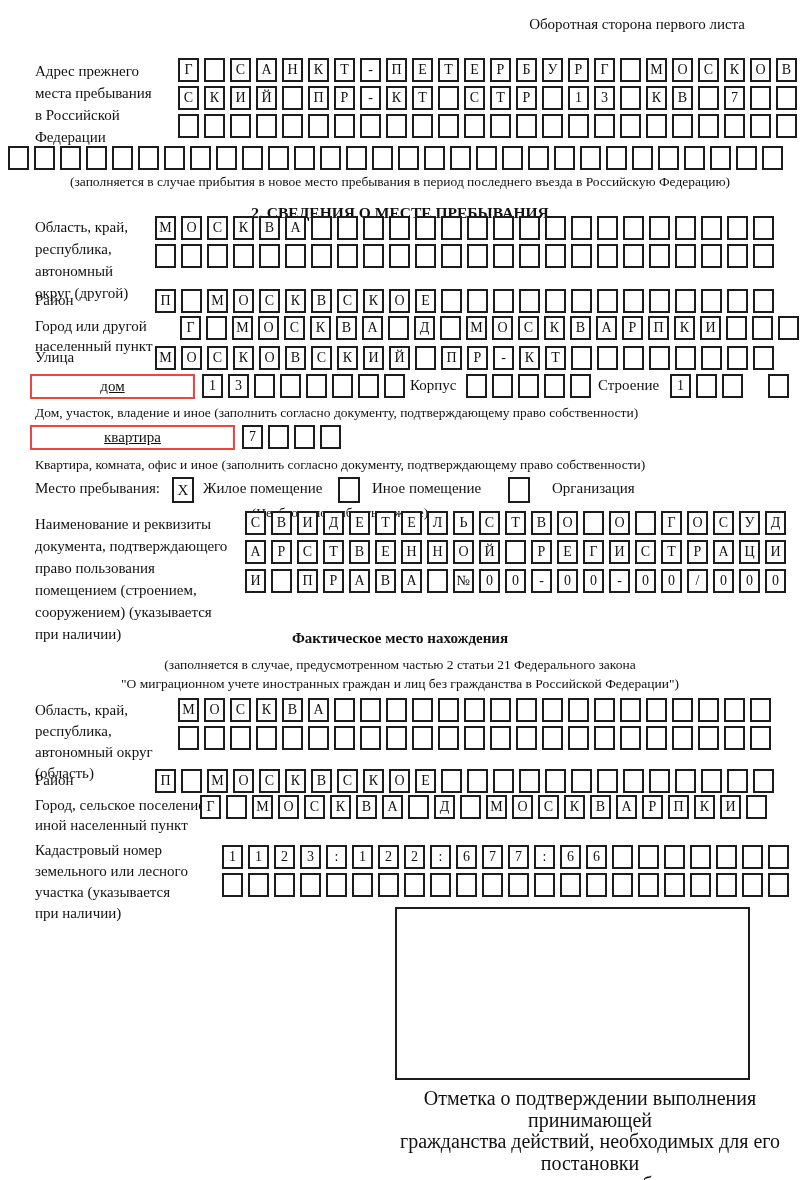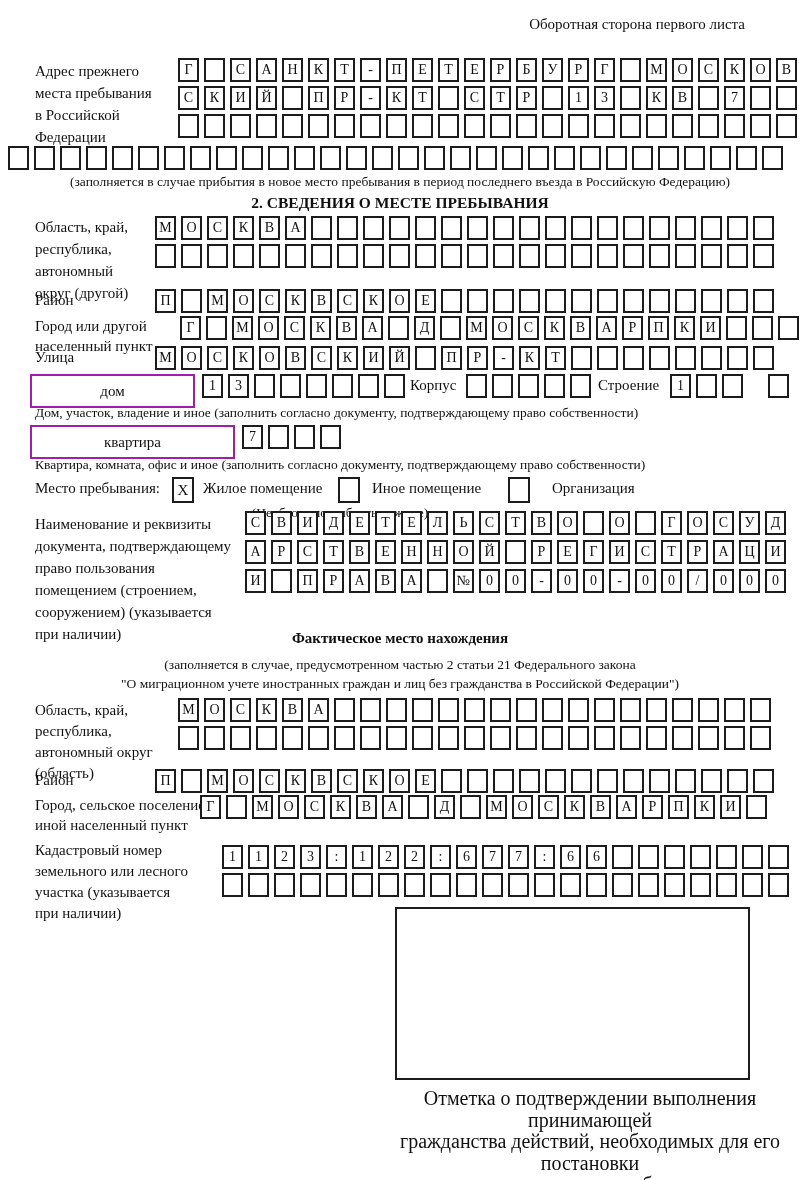--- a/index.html
+++ b/index.html
@@ -6,22 +6,22 @@
   body{width:800px;height:1180px;position:relative;overflow:hidden;
        font-family:"Liberation Serif","DejaVu Serif",serif;color:#111;}
   .abs{position:absolute;}
   .lbl{font-size:15px;line-height:22px;}
   .lbl div{white-space:nowrap;}
   .cellcol{display:flex;flex-direction:column;gap:4px;}
   .cells{display:flex;gap:5px;}
   .cell{box-sizing:border-box;flex:none;width:21px;height:24px;border:2px solid #1c1c1c;
         display:flex;align-items:center;justify-content:center;
         font-size:14px;background:#fff;}
-  .widebox{box-sizing:border-box;border:2px solid #a21caf;height:34px;
-        display:flex;align-items:center;justify-content:center;font-size:15px;}
+  .widebox{box-sizing:border-box;border:2px solid #ef4444;height:25px;
+        display:flex;align-items:center;justify-content:center;font-size:15px;text-decoration:underline;}
   .cbox{box-sizing:border-box;width:22px;height:26px;border:2px solid #1c1c1c;
         display:flex;align-items:center;justify-content:center;font-size:15px;}
   .note{font-size:13.5px;line-height:18px;}
   .center{text-align:center;width:800px;left:0;}
   .title{font-weight:bold;font-size:15.5px;}
   .inline-lbl{font-size:15px;white-space:nowrap;}
 </style>
 </head>
 <body>
 
@@ -140,21 +140,21 @@
     <span class="cell"></span>
     <span class="cell"></span>
     <span class="cell"></span>
     <span class="cell"></span>
     <span class="cell"></span>
     <span class="cell"></span>
     <span class="cell"></span>
   </div>
 <div class="abs center note" style="top:173px;">(заполняется в случае прибытия в новое место пребывания в период последнего въезда в Российскую Федерацию)</div>
 
-<div class="abs center title" style="top:194px;">2. СВЕДЕНИЯ О МЕСТЕ ПРЕБЫВАНИЯ</div>
+<div class="abs center title" style="top:204px;">2. СВЕДЕНИЯ О МЕСТЕ ПРЕБЫВАНИЯ</div>
 
 <div class="abs lbl" style="left:35px;top:216px;">
     <div>Область, край,</div>
     <div>республика,</div>
     <div>автономный</div>
     <div>округ (другой)</div>
   </div>
 <div class="abs cellcol" style="left:155px;top:216px;">
   <div class="cells">
       <span class="cell">М</span>
@@ -340,21 +340,21 @@
 <div class="abs cbox" style="left:172px;top:477px;">X</div>
 <div class="abs inline-lbl" style="left:203px;top:480px;">Жилое помещение</div>
 <div class="abs cbox" style="left:338px;top:477px;"></div>
 <div class="abs inline-lbl" style="left:372px;top:480px;">Иное помещение</div>
 <div class="abs cbox" style="left:508px;top:477px;"></div>
 <div class="abs inline-lbl" style="left:552px;top:480px;">Организация</div>
 <div class="abs note" style="left:175px;top:504px;width:330px;text-align:center;">(Необходимо выбрать нужное)</div>
 
 <div class="abs lbl" style="left:35px;top:513px;">
     <div>Наименование и реквизиты</div>
-    <div>документа, подтверждающему</div>
+    <div>документа, подтверждающего</div>
     <div>право пользования</div>
     <div>помещением (строением,</div>
     <div>сооружением) (указывается</div>
     <div>при наличии)</div>
   </div>
 <div class="abs cellcol" style="left:245px;top:511px;gap:5px;">
   <div class="cells">
       <span class="cell">С</span>
       <span class="cell">В</span>
       <span class="cell">И</span>

